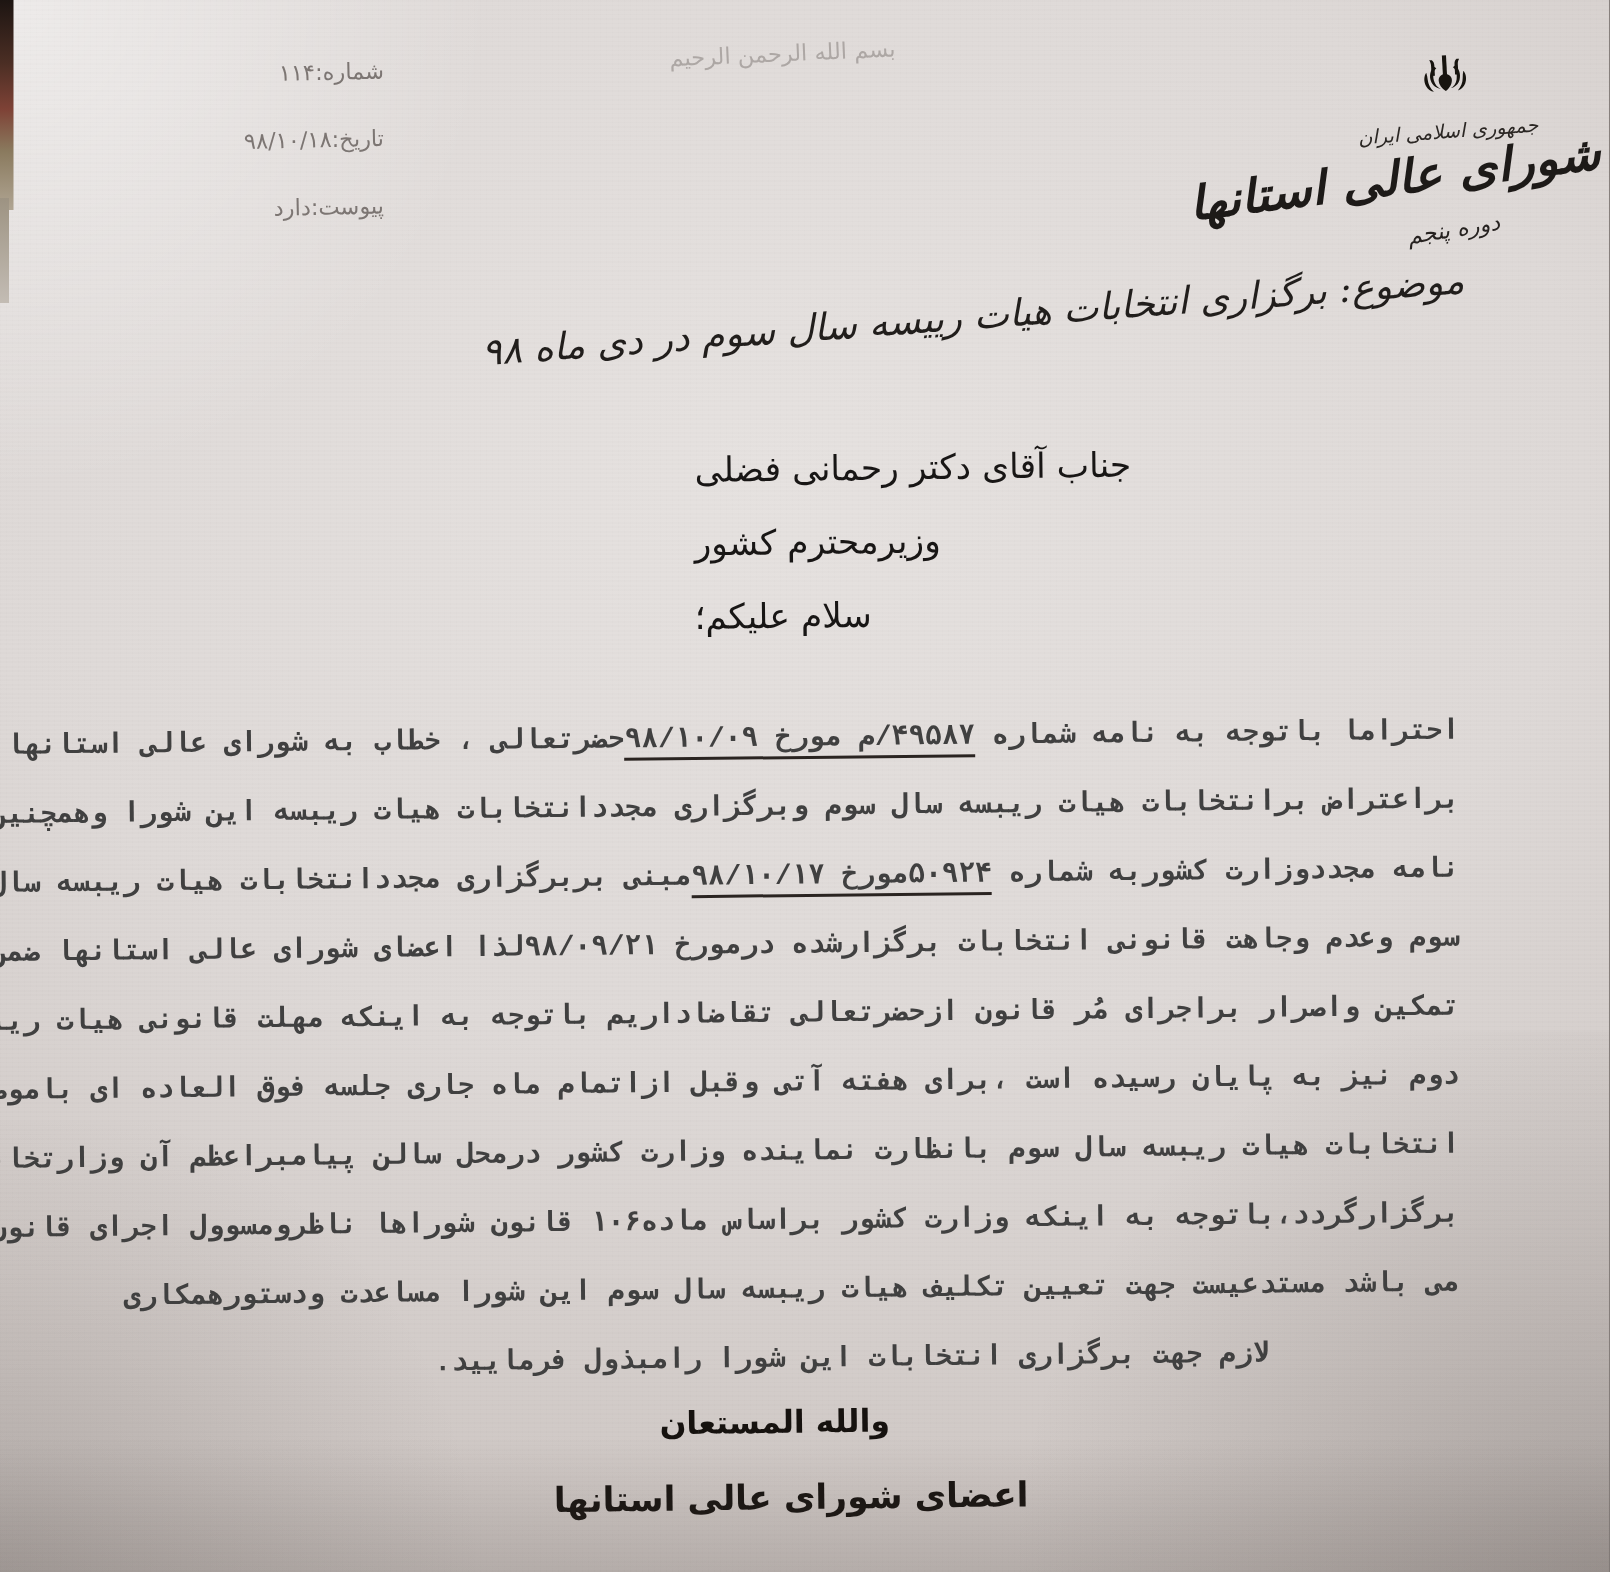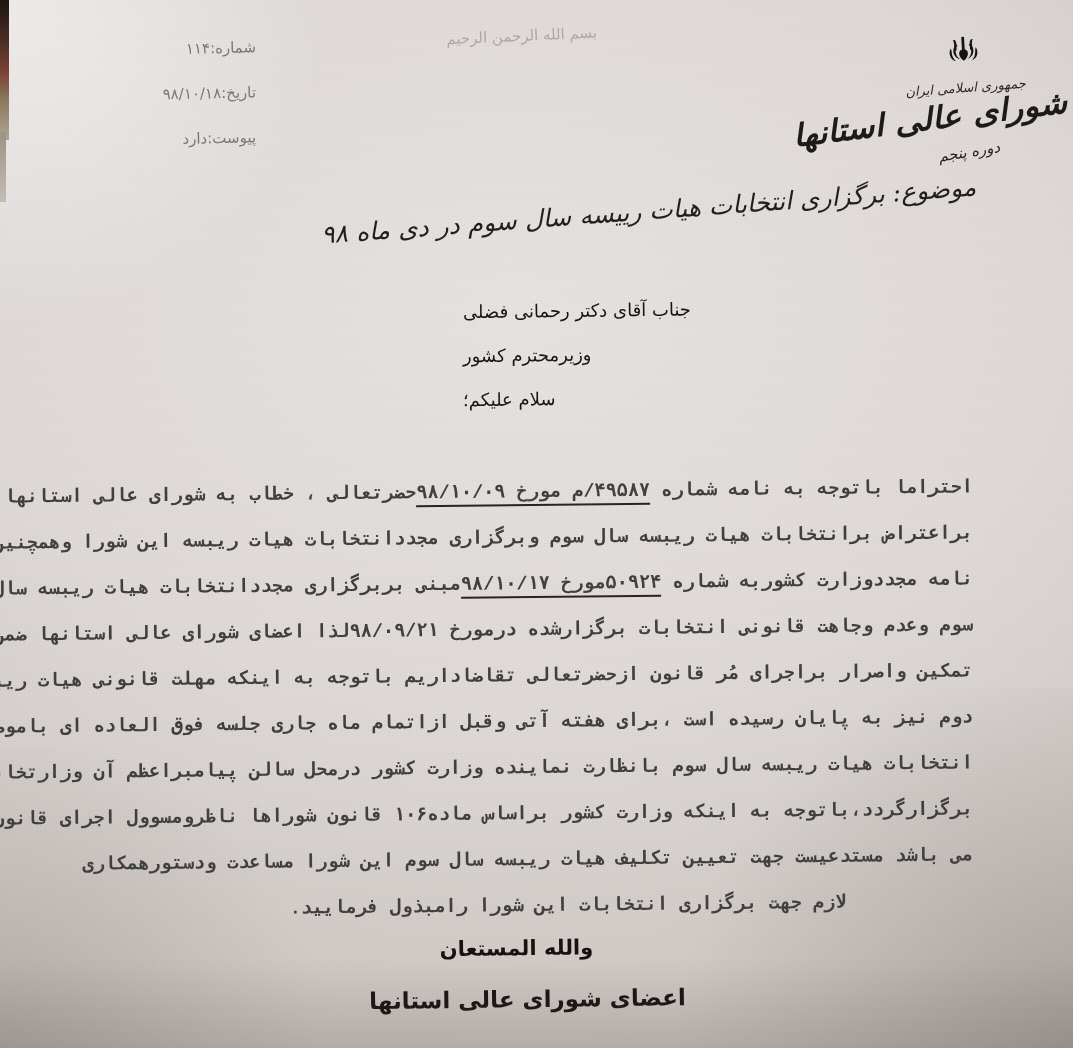--- a/index.html
+++ b/index.html
@@ -164,21 +164,21 @@
 
   
   .addressee {
     position: absolute;
     right: 70px; top: 300px;
     width: 540px;
     direction: rtl;
     text-align: left;
     color: #181615;
     font-family: "DejaVu Sans", sans-serif;
-    font-size: 18px;
+    font-size: 23px;
     line-height: 1;
   }
   .addressee div { margin-bottom: 26px; transform: rotate(-0.7deg); }
 
   
   .body-text {
     position: absolute;
     right: 100px; top: 470px;
     width: 880px;
     direction: rtl;

